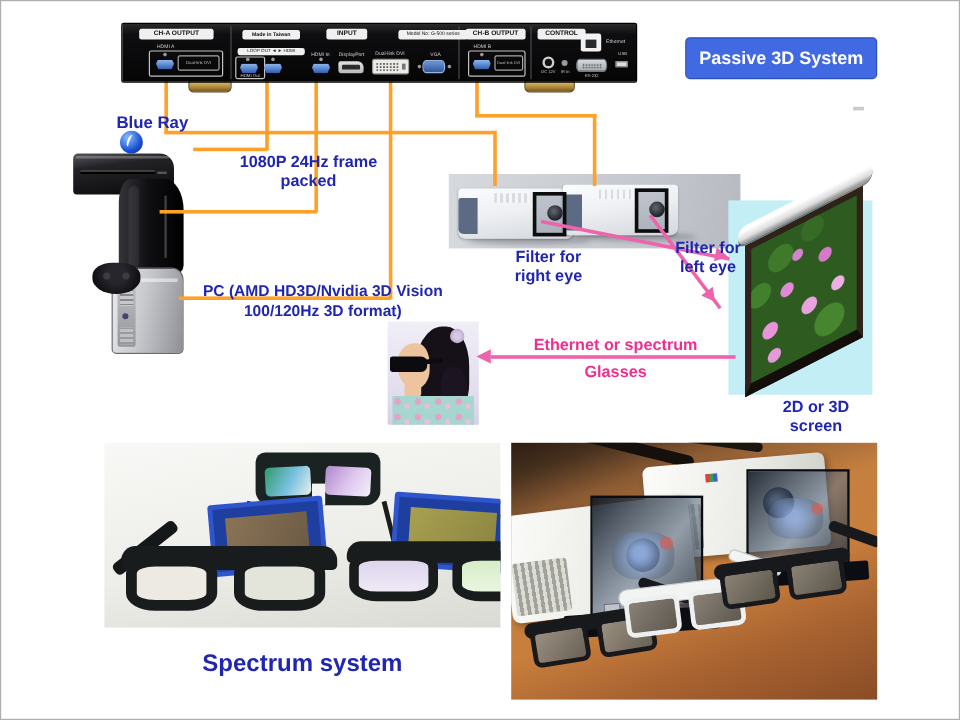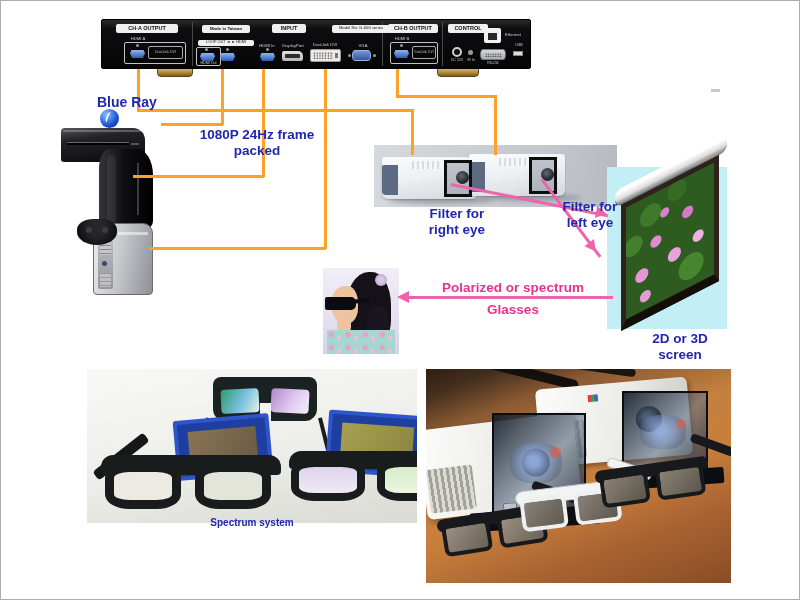--- a/index.html
+++ b/index.html
@@ -107,20 +107,21 @@
       <div class="abs" style="left:4px;top:3px;width:17px;height:4px;background-image:radial-gradient(circle,#444 .6px,transparent .9px);background-size:2.4px 2.4px;"></div>
     </div>
     <div class="tl" style="left:380px;top:42px;width:22px;font-size:3.4px;">RS-232</div>
     <div class="tl" style="left:410px;top:24px;width:14px;font-size:3.6px;">USB</div>
     <div class="abs" style="left:411px;top:31px;width:10px;height:5px;background:#ddd;border:1px solid #888;"></div>
   </div>
 
   <div class="foot" style="left:156px;top:66px;width:36px;"></div>
   <div class="foot" style="left:436px;top:66px;width:42px;"></div>
 
+  <div class="abs" style="left:570px;top:30px;width:160px;height:35px;background:#4169e1;border:1px solid #2c4fc0;border-radius:4px;z-index:3;display:flex;align-items:center;justify-content:center;color:#fff;font-weight:bold;font-size:15px;">Passive 3D System</div>
   <div class="abs" style="left:710px;top:88px;width:9px;height:3px;background:#c9c9c9;z-index:1;"></div>
 
   <div class="cab" style="left:136px;top:66px;width:2.5px;height:44px;"></div>
   <div class="cab" style="left:136px;top:108px;width:276px;height:2.5px;"></div>
   <div class="cab" style="left:410px;top:108px;width:2.5px;height:46px;"></div>
 
   <div class="cab" style="left:220px;top:66px;width:2.5px;height:58px;"></div>
   <div class="cab" style="left:160px;top:122px;width:62px;height:2.5px;"></div>
 
   <div class="cab" style="left:261px;top:66px;width:2.5px;height:110px;"></div>
@@ -156,20 +157,22 @@
       <div class="abs" style="left:2px;top:4px;width:11px;height:22px;background:repeating-linear-gradient(#888 0 1.5px,#c8c8cc 1.5px 4px);"></div>
       <div class="abs" style="left:4px;top:32px;width:5px;height:5px;border-radius:50%;background:#446;"></div>
       <div class="abs" style="left:2px;top:44px;width:11px;height:14px;background:repeating-linear-gradient(#9a9a9e 0 1.5px,#c0c0c4 1.5px 4px);"></div>
     </div>
     <div class="abs" style="left:24px;top:8px;width:30px;height:3px;background:rgba(255,255,255,.5);"></div>
   </div>
 
   <div class="lbl left" style="left:96px;top:93px;font-size:14px;">Blue Ray</div>
   <div class="lbl" style="left:163px;top:126px;width:186px;">1080P 24Hz frame
 packed</div>
+  <div class="lbl" style="left:160px;top:234px;width:216px;font-size:13px;">PC (AMD HD3D/Nvidia 3D Vision
+100/120Hz 3D format)</div>
 
   <div class="photo" style="left:373px;top:144px;width:243px;height:62px;background:linear-gradient(100deg,#d6d9dd 0%,#c3c7cd 70%,#b6bac0 100%);"></div>
   <div class="abs" style="left:388px;top:196px;width:104px;height:7px;background:rgba(60,60,70,.30);border-radius:50%;filter:blur(2px);z-index:1;"></div>
   <div class="abs" style="left:476px;top:193px;width:104px;height:7px;background:rgba(60,60,70,.30);border-radius:50%;filter:blur(2px);z-index:1;"></div>
   <div class="abs" style="left:381px;top:156px;width:96px;height:42px;z-index:1;background:linear-gradient(170deg,#fbfcfe 0%,#eef0f3 45%,#d2d6db 100%);border-radius:3px 3px 6px 6px;box-shadow:0 1px 2px rgba(0,0,0,.25);">
     <div class="abs" style="left:0;top:8px;width:16px;height:30px;background:#5c6a84;border-radius:2px 0 0 4px;"></div>
     <div class="abs" style="left:30px;top:4px;width:30px;height:8px;background:repeating-linear-gradient(90deg,#d8dce0 0 2px,#f4f6f8 2px 5px);"></div>
   </div>
   <div class="lens" style="left:455px;top:170px;width:13px;height:13px;z-index:1;"></div>
   <div class="filterframe" style="left:443px;top:159px;width:28px;height:37px;"></div>
@@ -214,21 +217,21 @@
     <div class="abs" style="left:30px;top:31px;width:16px;height:4px;background:#0c0c10;transform:rotate(-6deg);"></div>
     <div class="abs" style="left:4px;top:62px;width:68px;height:24px;background-color:#a6d6d0;background-image:radial-gradient(circle at 25% 35%,#e8a0c8 0 2.5px,transparent 3px),radial-gradient(circle at 70% 65%,#f0bcd8 0 2px,transparent 2.5px);background-size:17px 13px;"></div>
   </div>
 
   <div class="pline" style="left:450px;top:182px;width:160px;transform:rotate(11.3deg);"></div>
   <div class="phead" style="left:595px;top:206px;border-left:11px solid #ee63ab;border-top:6px solid transparent;border-bottom:6px solid transparent;transform:rotate(11.3deg);"></div>
   <div class="pline" style="left:541px;top:177px;width:97px;transform:rotate(53deg);"></div>
   <div class="phead" style="left:586px;top:240px;border-left:11px solid #ee63ab;border-top:6px solid transparent;border-bottom:6px solid transparent;transform:rotate(53deg);"></div>
   <div class="pline" style="left:408px;top:295px;width:204px;"></div>
   <div class="phead" style="left:396px;top:290px;border-right:12px solid #ee63ab;border-top:6px solid transparent;border-bottom:6px solid transparent;"></div>
-  <div class="lbl pinktxt" style="left:420px;top:279px;width:184px;">Polarized or spectrum</div>
+  <div class="lbl pinktxt" style="left:420px;top:279px;width:184px;">Ethernet or spectrum</div>
   <div class="lbl pinktxt" style="left:420px;top:301px;width:184px;">Glasses</div>
 
   <div class="photo" style="left:86px;top:368px;width:330px;height:154px;background:linear-gradient(170deg,#f8f8f6 0%,#ededE9 55%,#dadad4 100%);">
 
     <div class="abs" style="left:126px;top:8px;width:104px;height:44px;background:#1b2322;border-radius:8px 8px 12px 12px;">
       <div class="abs" style="left:8px;top:12px;width:38px;height:24px;border-radius:4px;transform:rotate(-3deg);background:linear-gradient(120deg,#2f9a6a 0%,#7ac0e0 55%,#e8f0e8 100%);"></div>
       <div class="abs" style="left:58px;top:12px;width:38px;height:24px;border-radius:4px;transform:rotate(3deg);background:linear-gradient(120deg,#b088cc 0%,#e0c8f0 55%,#f2f0fa 100%);"></div>
       <div class="abs" style="left:47px;top:26px;width:11px;height:18px;background:#f3f3ef;"></div>
     </div>
     <div class="abs" style="left:112px;top:48px;width:4px;height:58px;background:#1c1c1c;transform:rotate(14deg);"></div>
@@ -248,21 +251,21 @@
       <div class="abs" style="left:102px;top:22px;width:76px;height:46px;border:9px solid #181c1c;border-radius:32%;background:#e3e5db;"></div>
     </div>
 
     <div class="abs" style="left:198px;top:68px;width:184px;height:74px;">
       <div class="abs" style="left:128px;top:2px;width:64px;height:11px;background:#141818;transform:rotate(34deg);border-radius:4px;"></div>
       <div class="abs" style="left:4px;top:14px;width:172px;height:18px;background:#181c1c;border-radius:12px 12px 4px 4px;"></div>
       <div class="abs" style="left:6px;top:22px;width:74px;height:42px;border:8px solid #181c1c;border-radius:32%;background:linear-gradient(#ddd4ec,#efe9f6);"></div>
       <div class="abs" style="left:92px;top:22px;width:74px;height:42px;border:8px solid #181c1c;border-radius:32%;background:linear-gradient(#d6ecc8,#eaf6e0);"></div>
     </div>
   </div>
-  <div class="lbl" style="left:86px;top:516px;width:330px;font-size:10px;">Spectrum system</div>
+  <div class="lbl" style="left:86px;top:540px;width:330px;font-size:20px;">Spectrum system</div>
 
   <div class="photo" style="left:425px;top:368px;width:305px;height:214px;background:linear-gradient(160deg,#2e1d12 0%,#46301e 9%,#8a5a33 20%,#c5803f 40%,#c87f3c 56%,#a96331 76%,#8a4c26 100%);">
     <div class="abs" style="left:24px;top:-4px;width:130px;height:10px;background:#15100b;transform:rotate(14deg);border-radius:5px;"></div>
     <div class="abs" style="left:120px;top:-6px;width:90px;height:8px;background:#1b150f;transform:rotate(8deg);border-radius:4px;"></div>
 
     <div class="abs" style="left:112px;top:14px;width:152px;height:78px;transform:rotate(-5deg);background:linear-gradient(105deg,#fcfcfa 0%,#ebebe7 55%,#cbcbc5 100%);border-radius:6px;box-shadow:2px 3px 5px rgba(30,15,5,.4);">
       <div class="abs" style="left:6px;top:34px;width:40px;height:38px;background:repeating-linear-gradient(88deg,#dcdcd6 0 3px,#a8a8a0 3px 6px);border-radius:3px;"></div>
       <div class="abs" style="left:98px;top:26px;width:26px;height:26px;border-radius:50%;background:radial-gradient(circle at 40% 40%,#9fc0ea 12%,#1a1c26 60%);"></div>
       <div class="abs" style="left:52px;top:10px;width:10px;height:7px;background:linear-gradient(90deg,#e04040 33%,#40a040 33% 66%,#4060d0 66%);"></div>
     </div>

